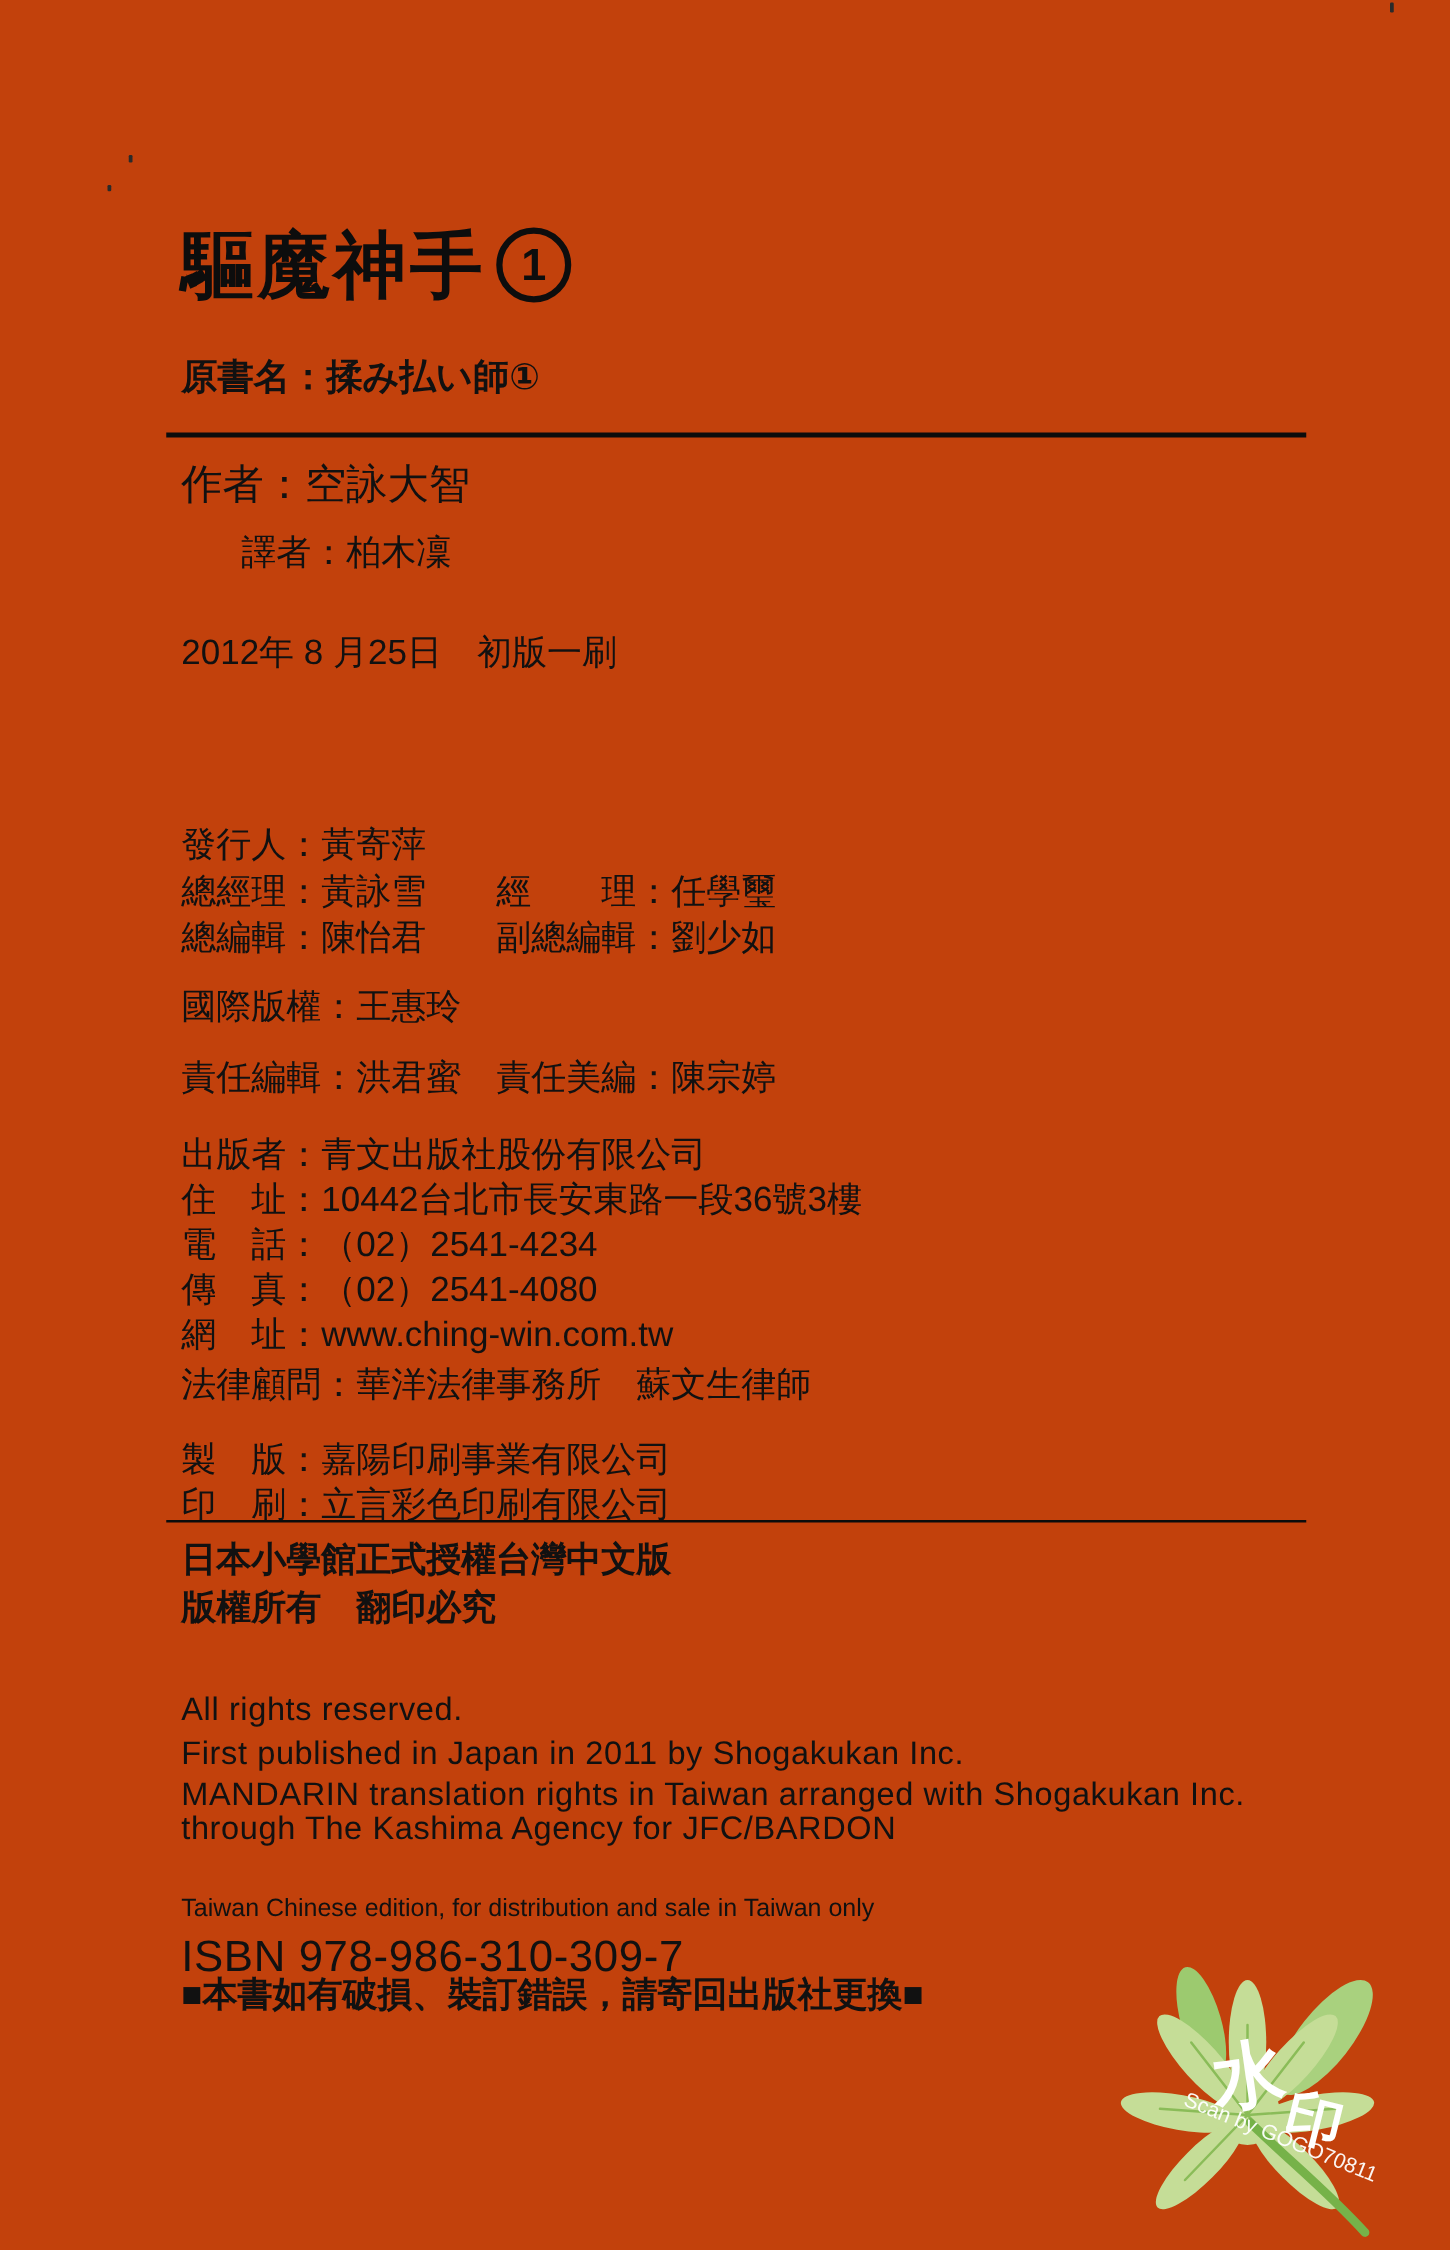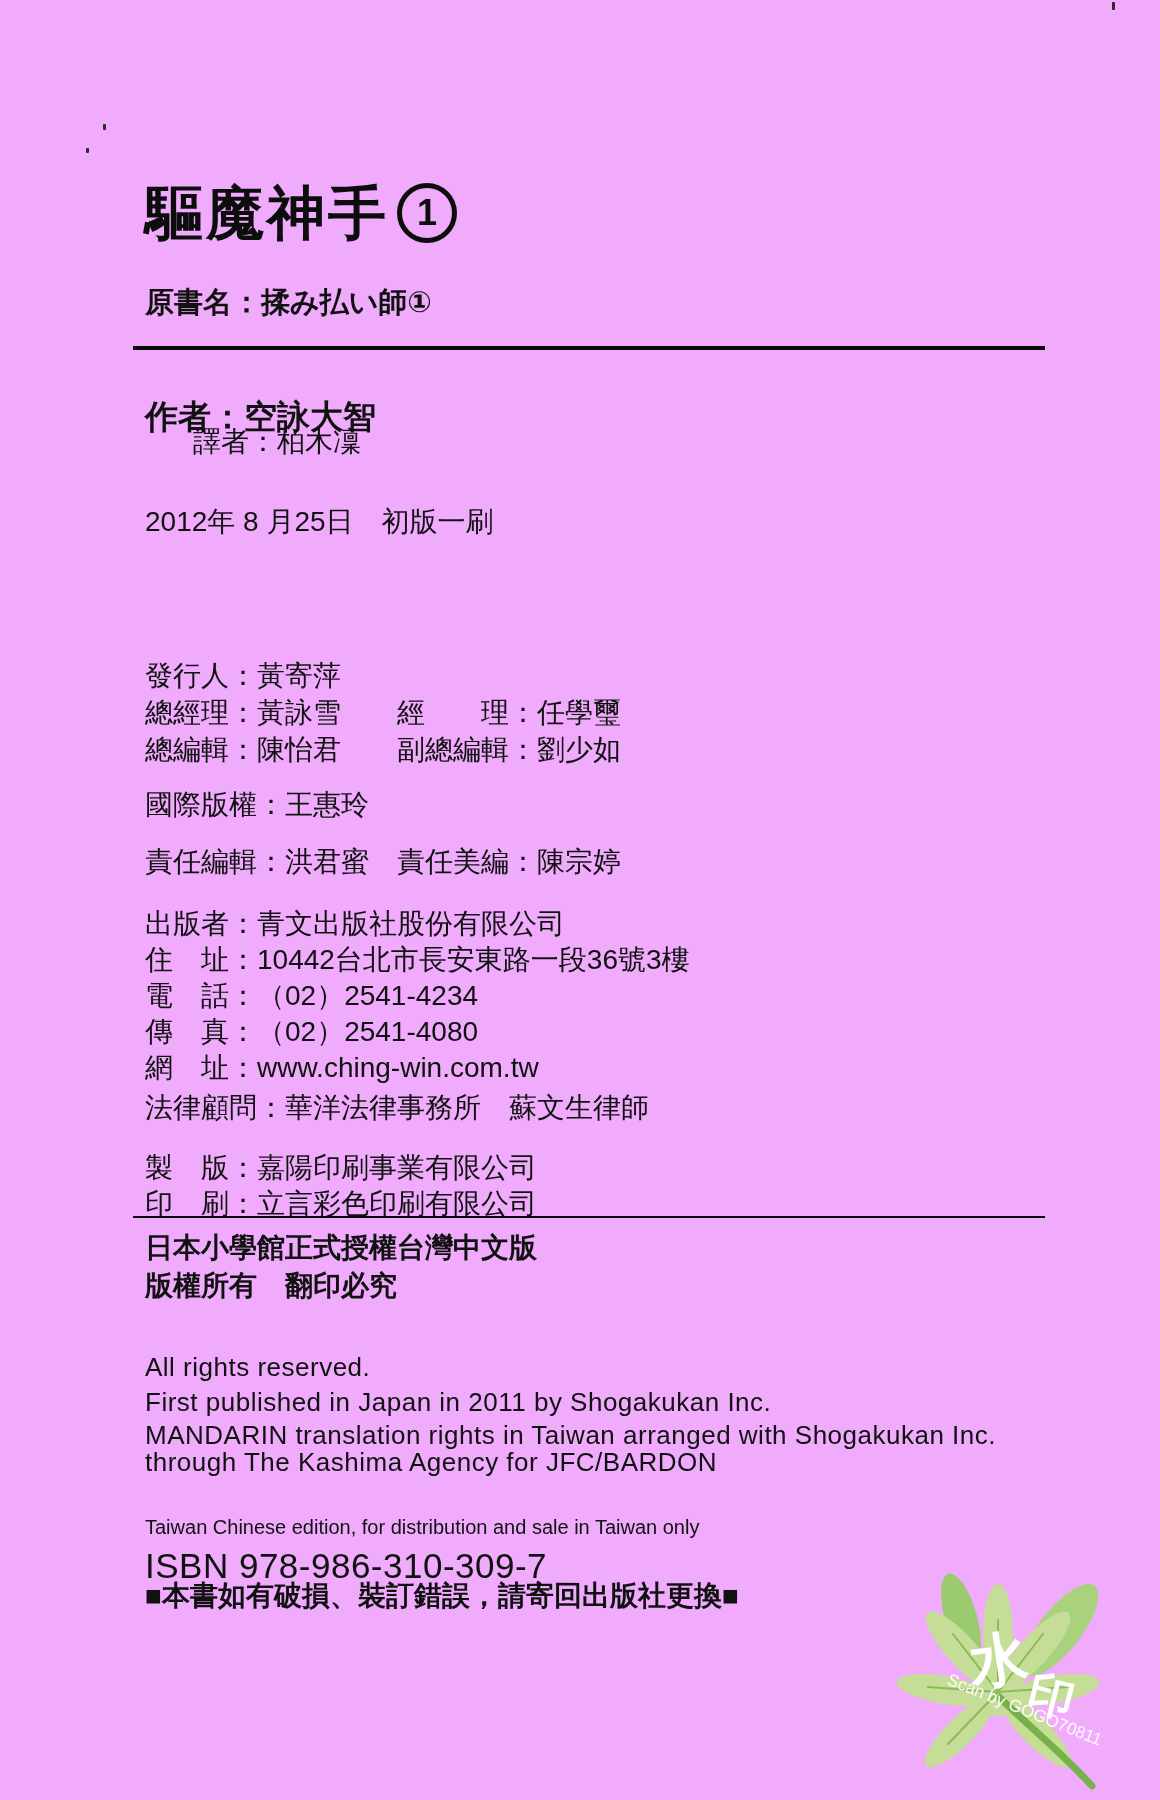--- a/index.html
+++ b/index.html
@@ -1,28 +1,28 @@
 <!DOCTYPE html>
 <html><head>
 <meta charset="utf-8">
 <style>
   html,body{margin:0;padding:0;background:#ffffff;}
   body{width:1160px;height:1800px;position:relative;overflow:hidden;
        font-family:"Liberation Sans","DejaVu Sans",sans-serif;color:#111;}
-  .page{position:absolute;inset:0;background:#f0abfc;}
+  .page{position:absolute;inset:0;background:#c2410c;}
   .ln{position:absolute;left:145px;white-space:nowrap;line-height:1.15;}
   .title{top:180px;font-size:58px;font-weight:900;letter-spacing:3px;color:#0d0d0d;}
   .circle-num{display:inline-block;width:50px;height:50px;border:5px solid #0d0d0d;
       border-radius:50%;text-align:center;line-height:50px;font-size:36px;font-weight:900;
       vertical-align:8px;margin-left:8px;letter-spacing:0;}
   .subtitle{top:286px;font-size:29px;font-weight:600;}
   .rule{position:absolute;left:133px;width:912px;background:#0c0c0c;}
   .rule-1{top:346px;height:4px;}
   .rule-2{top:1216px;height:2px;}
-  .author{top:368px;font-size:33px;font-weight:700;margin-top:30px;}
+  .author{top:368px;font-size:33px;font-weight:400;}
   .translator{top:426px;font-size:28px;font-weight:500;margin-left:48px;}
   .edition{top:506px;font-size:28px;font-weight:500;}
   .body-line{font-size:28px;font-weight:500;}
   .bold-line{font-size:28px;font-weight:800;}
   .en-line{font-size:26px;font-weight:500;letter-spacing:.5px;}
   .small-en{font-size:20px;font-weight:500;}
   .speck{position:absolute;background:#2a2a2a;border-radius:1px;}
   .wm{position:absolute;left:828px;top:1572px;width:332px;height:228px;}
 </style>
 </head>

